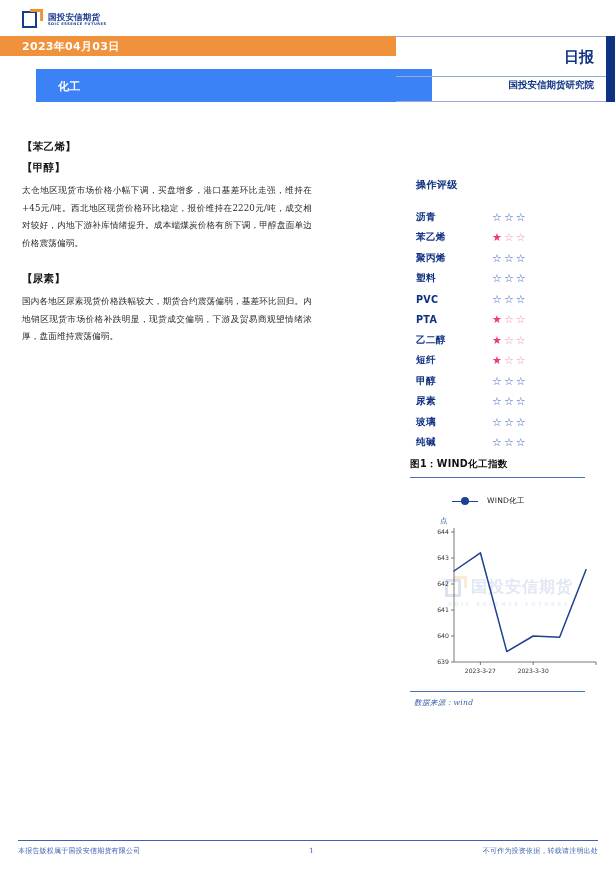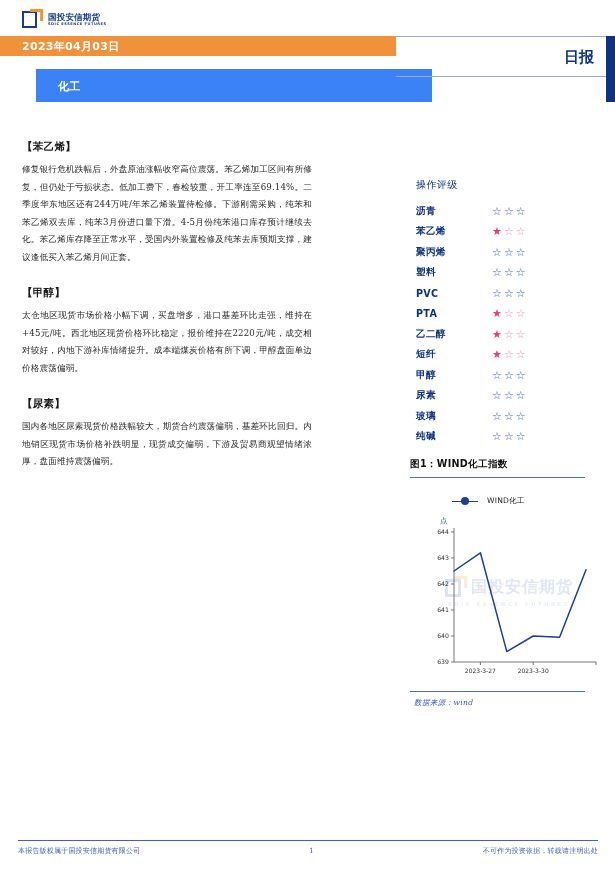--- a/index.html
+++ b/index.html
@@ -163,23 +163,23 @@
 
   
   .rating-panel {
     position: absolute;
     left: 410px; top: 178px;
     width: 185px;
   }
   .rating-head {
     font-family: "DejaVu Sans", sans-serif;
     font-size: 10px;
-    font-weight: normal;
+    font-weight: bold;
     color: #103282;
-    margin-bottom: 9px;
+    margin-bottom: 15px;
     padding-left: 6px;
     letter-spacing: 0.4px;
   }
   .rating-row {
     display: flex;
     align-items: center;
     height: 20.5px;
     padding-left: 6px;
   }
   .rating-name {
@@ -360,29 +360,31 @@
   <div class="bar-text">2023年04月03日</div>
 </div>
 <div class="bar-navy">
   <div class="bar-text">化工</div>
 </div>
 
 <div class="right-head">
   <div class="rh-top">
     <div class="rh-top-label">日报</div>
   </div>
+  <div class="rh-bot">
+    <div class="rh-bot-label">国投安信期货研究院</div>
+  </div>
   <div class="rh-right-navy"></div>
 </div>
 
 <div class="article-col">
 
 
   <div>
     <div class="sec-title">【苯乙烯】</div>
-    <p class="sec-body">修复银行危机跌幅后，外盘原油涨幅收窄高位震荡。苯乙烯加工区间有所修复，但仍处于亏损状态。低加工费下，春检较重，开工率连至69.14%。二季度华东地区还有244万吨/年苯乙烯装置待检修。下游刚需采购，纯苯和苯乙烯双去库，纯苯3月份进口量下滑。4-5月份纯苯港口库存预计继续去化。苯乙烯库存降至正常水平，受国内外装置检修及纯苯去库预期支撑，建议逢低买入苯乙烯月间正套。</p>
   </div>
 
   <div>
     <div class="sec-title">【甲醇】</div>
     <p class="sec-body">太仓地区现货市场价格小幅下调，买盘增多，港口基差环比走强，维持在+45元/吨。西北地区现货价格环比稳定，报价维持在2220元/吨，成交相对较好，内地下游补库情绪提升。成本端煤炭价格有所下调，甲醇盘面单边价格震荡偏弱。</p>
   </div>
 
   <div>
     <div class="sec-title">【尿素】</div>
     <p class="sec-body">国内各地区尿素现货价格跌幅较大，期货合约震荡偏弱，基差环比回归。内地销区现货市场价格补跌明显，现货成交偏弱，下游及贸易商观望情绪浓厚，盘面维持震荡偏弱。</p>

